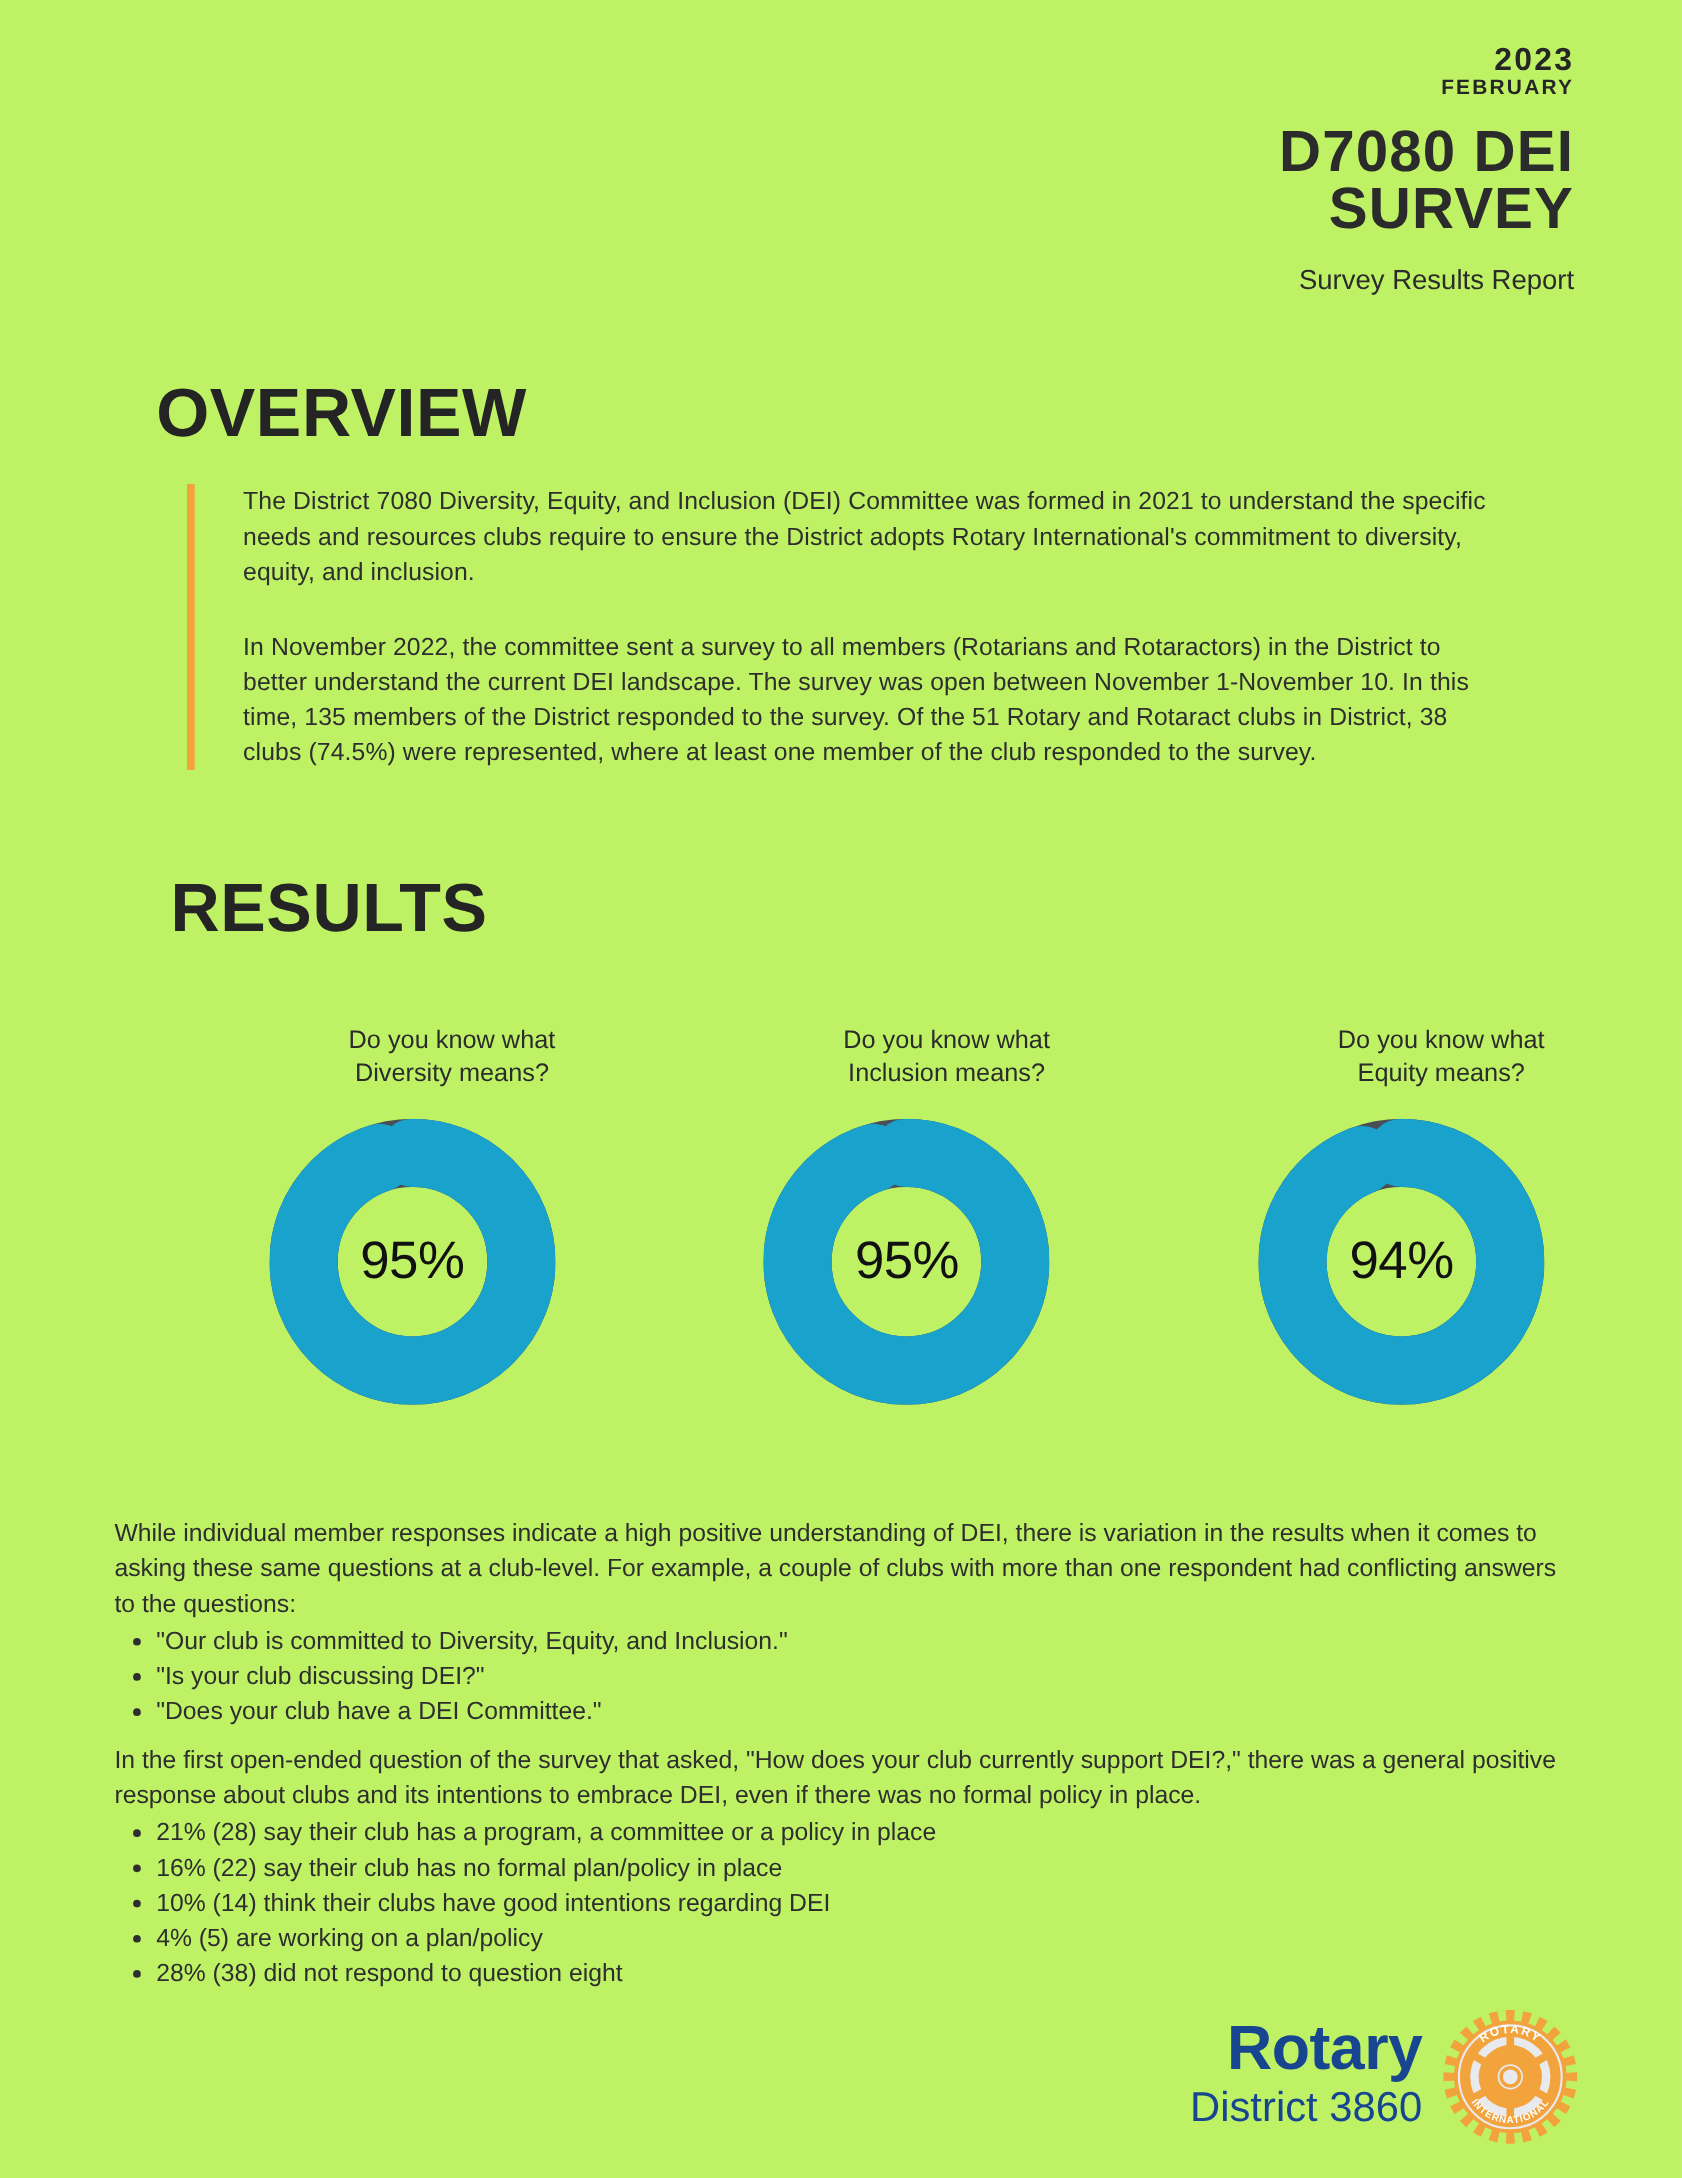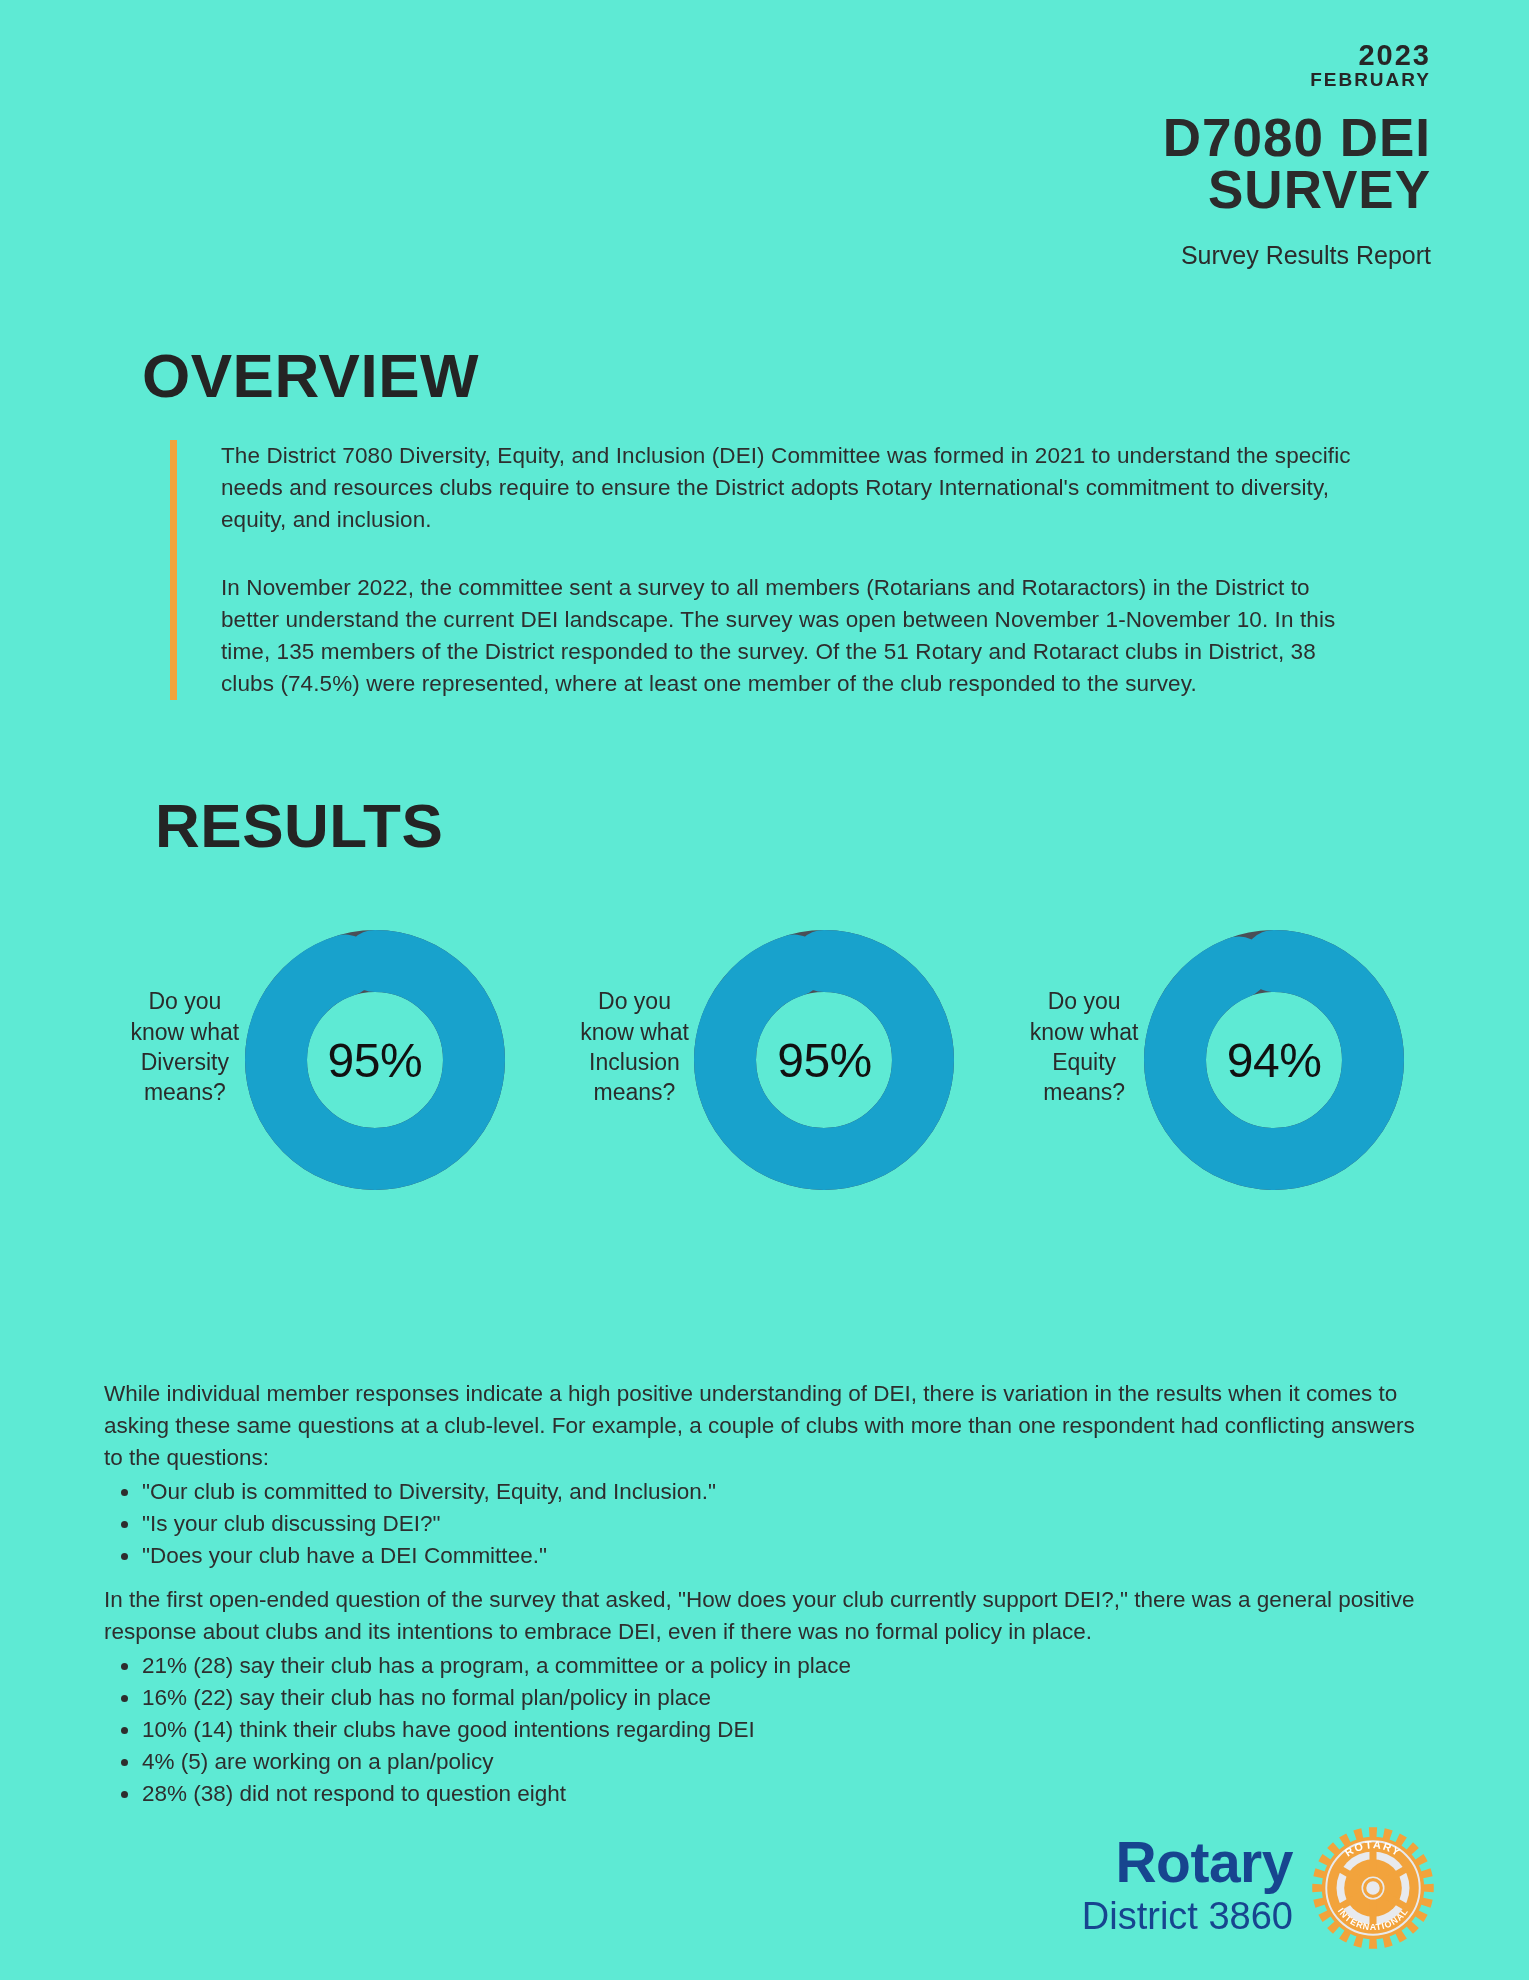--- a/index.html
+++ b/index.html
@@ -8,21 +8,21 @@
     width: 1529px;
     height: 1980px;
     background: #e8eaee;
     font-family: "Liberation Sans", sans-serif;
   }
 
   .page {
     position: relative;
     width: 1529px;
     height: 1980px;
-    background: #5eead4;
+    background: #bef264;
     overflow: hidden;
     text-decoration: underline;
   }
 
   
   .header {
     position: absolute;
     top: 40px;
     right: 98px;
     width: 700px;
@@ -92,22 +92,22 @@
     top: 930px;
     width: 1529px;
     display: flex;
     justify-content: space-around;
     align-items: flex-start;
     padding: 0 90px;
   }
   .chart-cell {
     width: 380px;
     display: flex;
-    flex-direction: row;
-    align-items: center;
+    flex-direction: column;
+    align-items: flex-end;
   }
   .chart-question {
     font-size: 23px;
     line-height: 1.32;
     color: #2b2b2b;
     text-align: center;
     white-space: pre-line;
     margin-bottom: 26px;
   }
   .donut-wrap {

